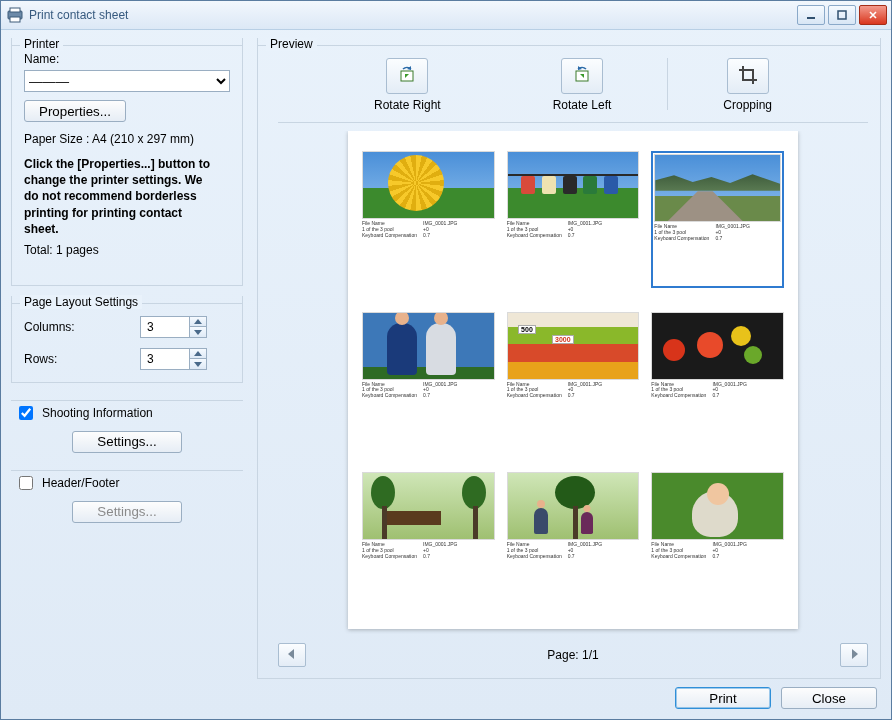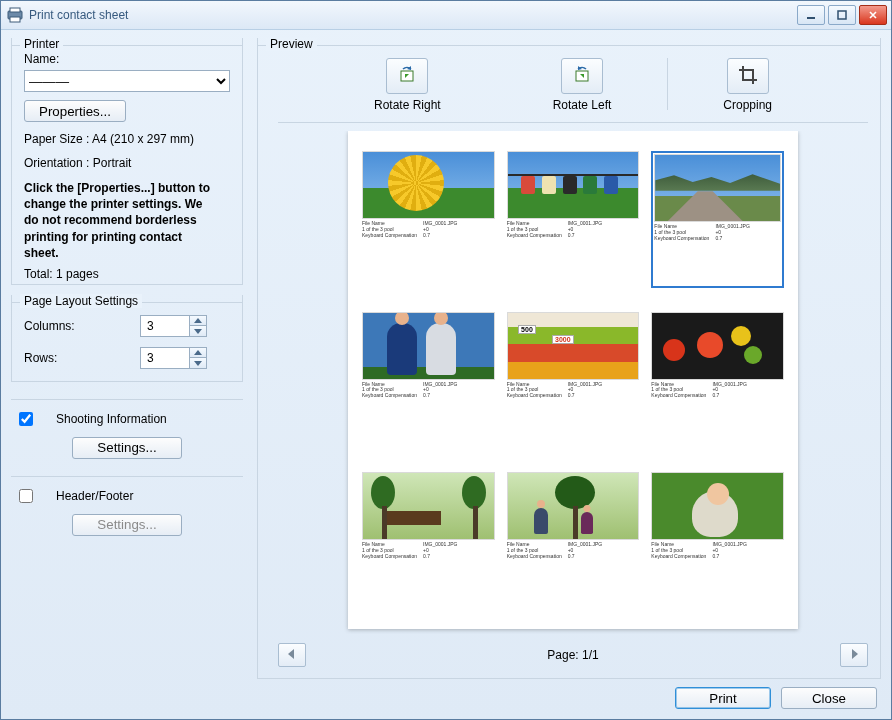--- a/index.html
+++ b/index.html
@@ -28,21 +28,21 @@
   .btn{height:22px;padding:0 14px;border:1px solid #9aaec2;border-radius:3px;background:linear-gradient(#fdfdfd,#e6edf5);cursor:default;color:#000;}
   .btn:disabled{color:#8a8a8a;}
   .btn.default{border:1px solid #2f8fd8;box-shadow:0 0 0 1px rgba(47,143,216,.45) inset;}
   .static{margin-top:10px;}
   .hint{margin-top:10px;line-height:1.35;max-width:190px;font-weight:bold;}
   .spin{display:inline-flex;border:1px solid #9aaec2;height:20px;background:#fff;}
   .spin input{width:36px;border:none;padding:0 6px;font:inherit;outline:none;}
   .spin .spin-btns{display:flex;flex-direction:column;width:16px;border-left:1px solid #9aaec2;}
   .spin .sp{flex:1;display:flex;align-items:center;justify-content:center;background:linear-gradient(#f5faff,#dfeaf6);}
   .spin .sp+.sp{border-top:1px solid #9aaec2;}
-  .chkrow{display:flex;align-items:center;gap:20px;margin-top:17px;}
+  .chkrow{display:flex;align-items:center;gap:6px;margin-top:10px;}
   .chkrow input[type=checkbox]{width:14px;height:14px;}
   .center{display:flex;justify-content:center;margin-top:8px;}
 
   
   .right{flex:1;display:flex;flex-direction:column;border:1px solid #c8d5e2;border-top:none;position:relative;padding:14px 12px 10px 20px;justify-content:flex-end;}
   .right::before{content:"";position:absolute;top:7px;left:0;right:0;height:1px;background:#c8d5e2;}
   .right .group-legend{top:-1px;}
 
   .toolbar{display:flex;align-items:flex-start;justify-content:space-around;padding:6px 40px 10px 40px;border-bottom:1px solid #c8d5e2;margin-bottom:8px;position:relative;}
   .toolbar .vline{position:absolute;top:6px;bottom:12px;left:66%;width:1px;background:#c8d5e2;}
@@ -125,31 +125,30 @@
           </svg>
         </div>
     </div>
   </div>
 
   <div class="client">
     <div class="columns">
 
       <div class="left">
 
-        <div class="group" style="padding-bottom:3px;">
+        <div class="group" style="padding-bottom:28px;">
           <span class="group-legend">Printer</span>
           <span class="lbl">Name:</span>
           <select class="printer-select">
             <option>———</option>
           </select>
           <div class="center" style="justify-content:flex-start;margin-top:8px;">
             <button class="btn">Properties...</button>
           </div>
           <div class="static">Paper Size : A4 (210 x 297 mm)</div>
-          <div class="static">Orientation : Portrait</div>
           <div class="hint">Click the [Properties...] button to change the printer settings. We do not recommend borderless printing for printing contact sheet.</div>
 
           <div class="static" style="margin-top:6px;">Total: 1 pages</div>
         </div>
 
         <div class="group">
           <span class="group-legend">Page Layout Settings</span>
           <div class="row">
             <span class="row-label" style="width:110px;">Columns:</span>
             <span class="spin">

